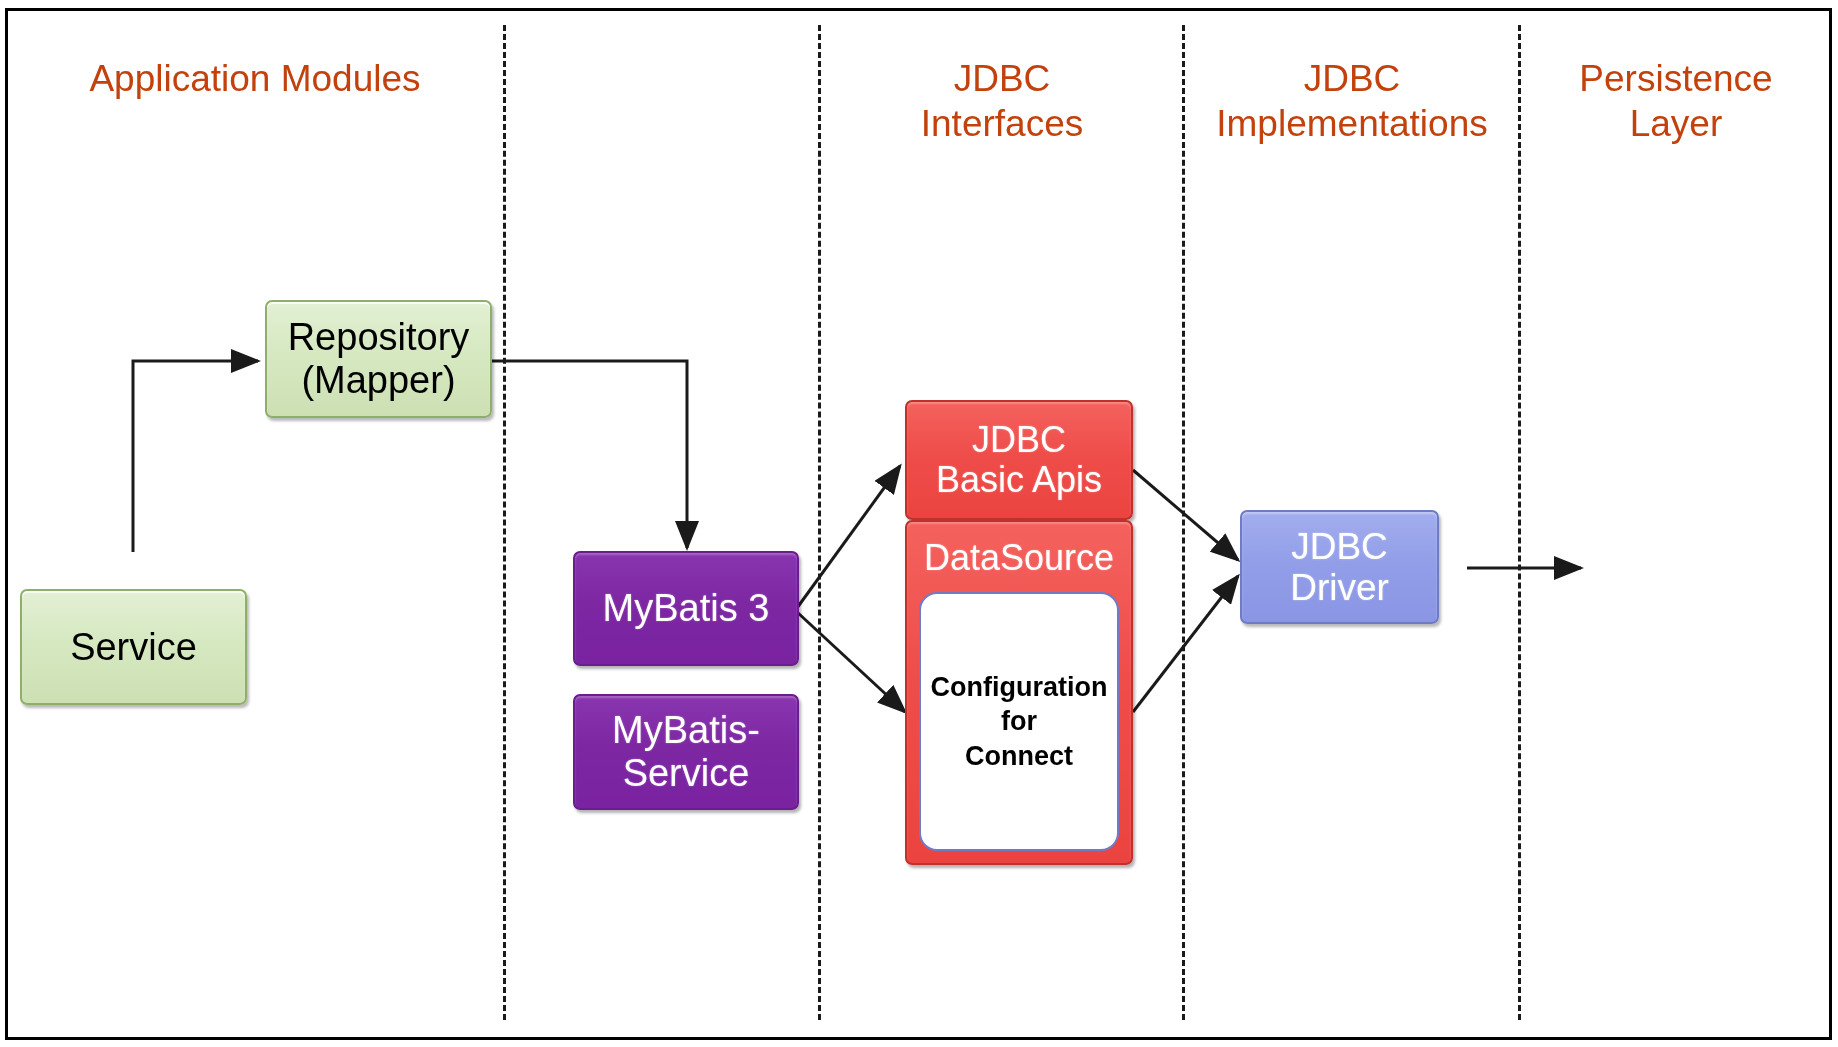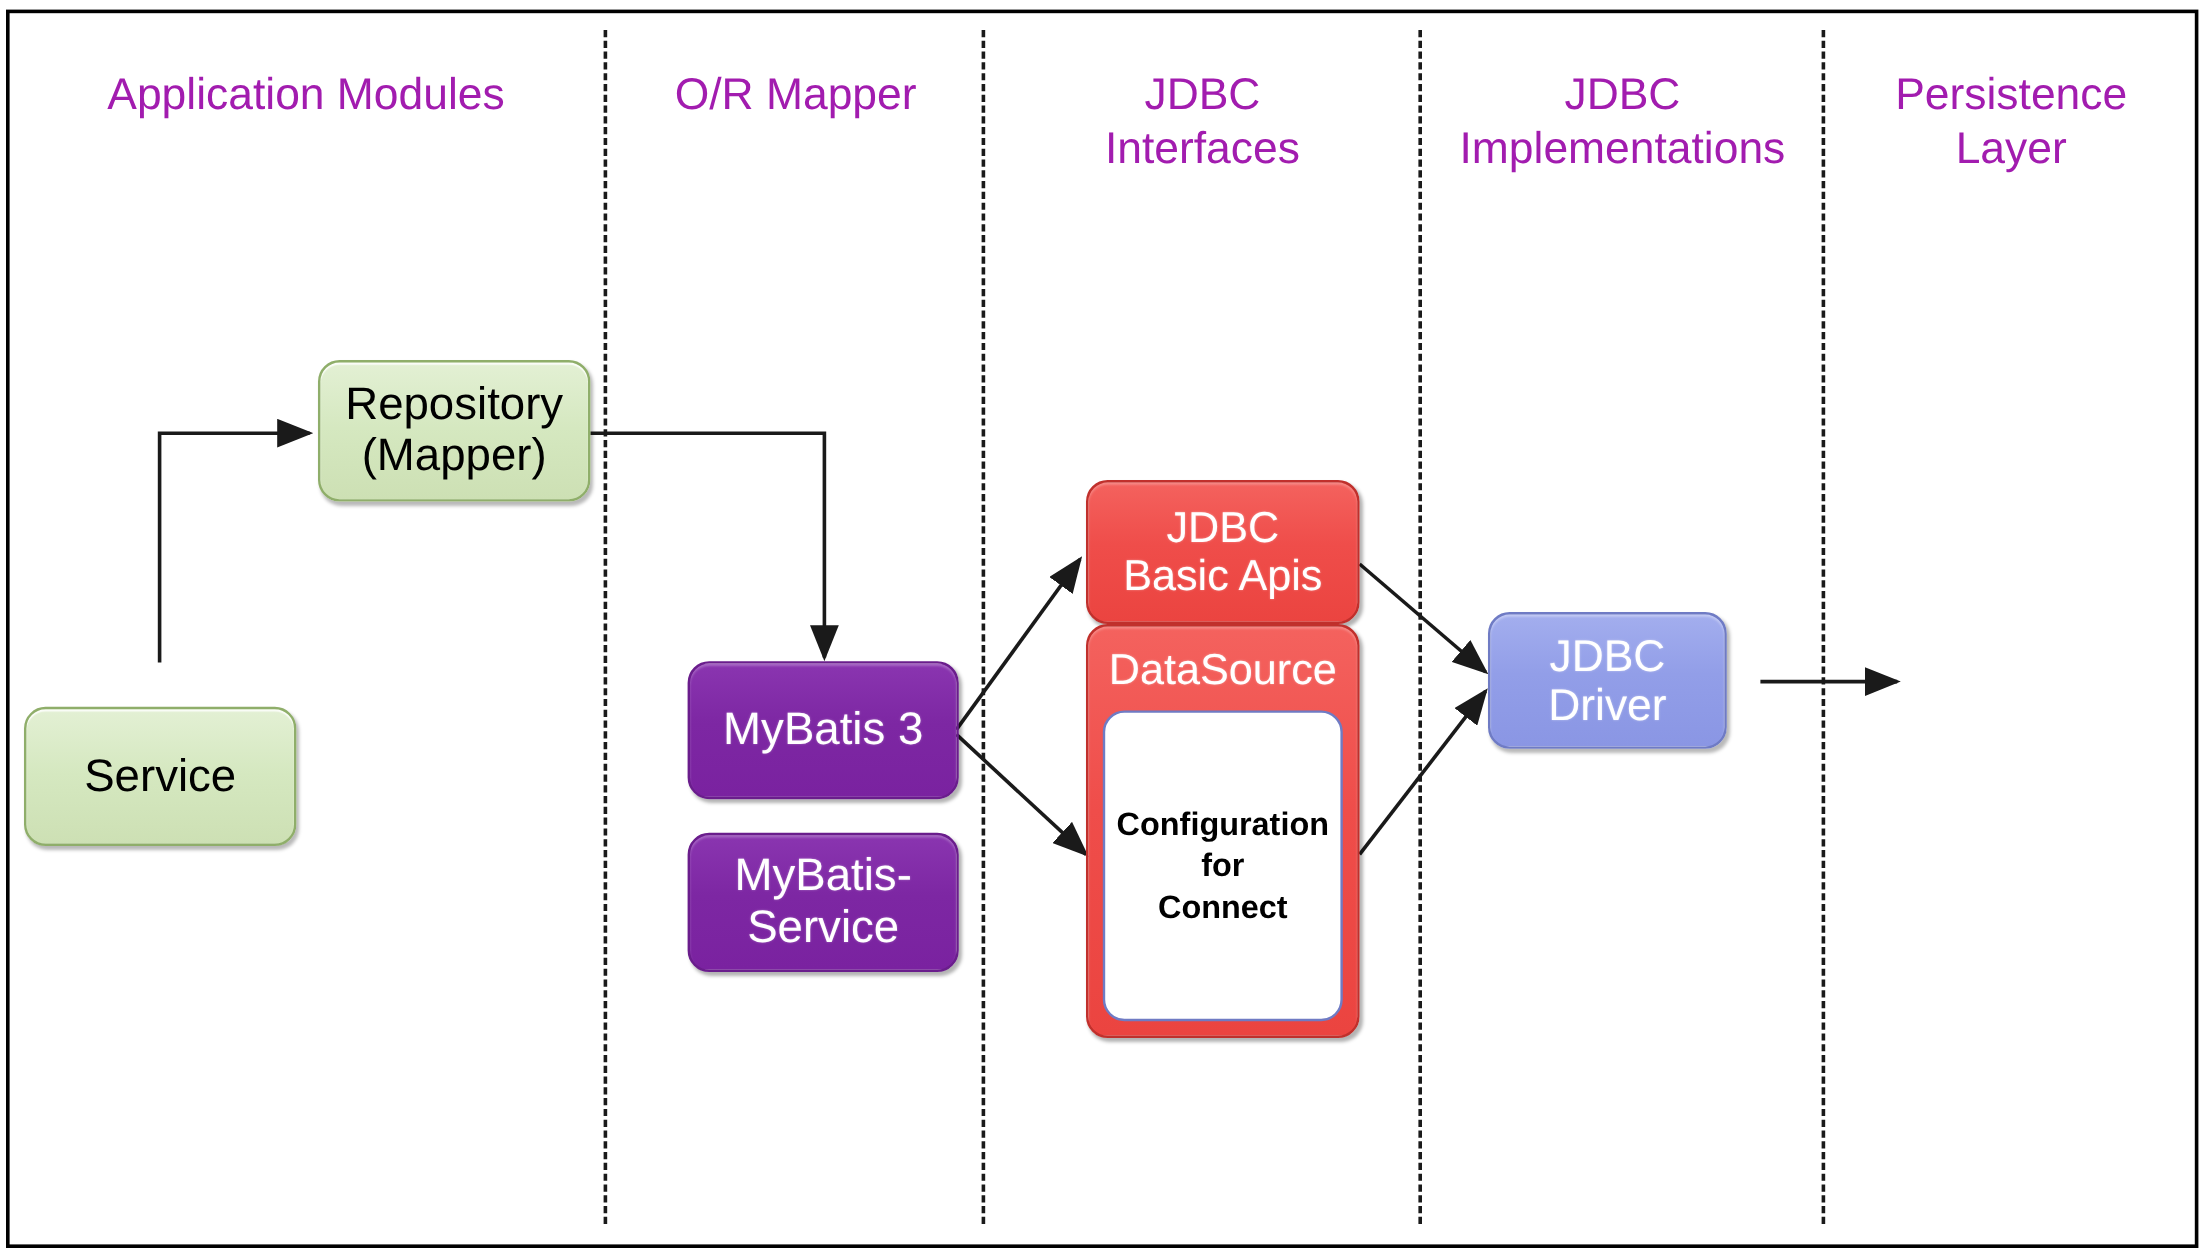--- a/index.html
+++ b/index.html
@@ -32,36 +32,36 @@
   .divider {
     position: absolute;
     top: 25px;
     height: 995px;
     border-left: 3px dashed #1a1a1a;
   }
   
   .col-header {
     position: absolute;
     text-align: center;
-    color: #a21caf;
+    color: #c2410c;
     font-size: 37px;
     line-height: 45px;
     font-weight: 400;
     letter-spacing: 0px;
     white-space: pre-line;
   }
   
   .node {
     position: absolute;
     box-sizing: border-box;
     display: flex;
     align-items: center;
     justify-content: center;
     text-align: center;
-    border-radius: 18px;
+    border-radius: 7px;
     white-space: pre-line;
     line-height: 1.12;
   }
   .node-green {
     background: linear-gradient(to bottom, #e3f0d4 0%, #d5e8c0 48%, #cde0b4 100%);
     border: 2px solid #8fae6a;
     color: #000000;
     font-size: 38px;
     box-shadow: 2px 3px 3px rgba(0,0,0,0.28),
                 inset 0 2px 1px rgba(255,255,255,0.85);
@@ -160,21 +160,20 @@
 <div id="canvas">
 
   <div id="frame"></div>
 
   <div class="divider" style="left:503px;"></div>
   <div class="divider" style="left:818px;"></div>
   <div class="divider" style="left:1182px;"></div>
   <div class="divider" style="left:1518px;"></div>
 
   <div class="col-header" style="left:20px; top:56px; width:470px;">Application Modules</div>
-  <div class="col-header" style="left:513px; top:56px; width:300px;">O/R Mapper</div>
   <div class="col-header" style="left:828px; top:56px; width:348px;">JDBC
 Interfaces</div>
   <div class="col-header" style="left:1192px; top:56px; width:320px;">JDBC
 Implementations</div>
   <div class="col-header" style="left:1528px; top:56px; width:296px;">Persistence
 Layer</div>
 
   <svg id="arrows" viewBox="0 0 1838 1047" xmlns="http://www.w3.org/2000/svg">
     <defs>
       <marker id="arrowhead" markerWidth="10" markerHeight="8" refX="9" refY="4" orient="auto" markerUnits="strokeWidth">

